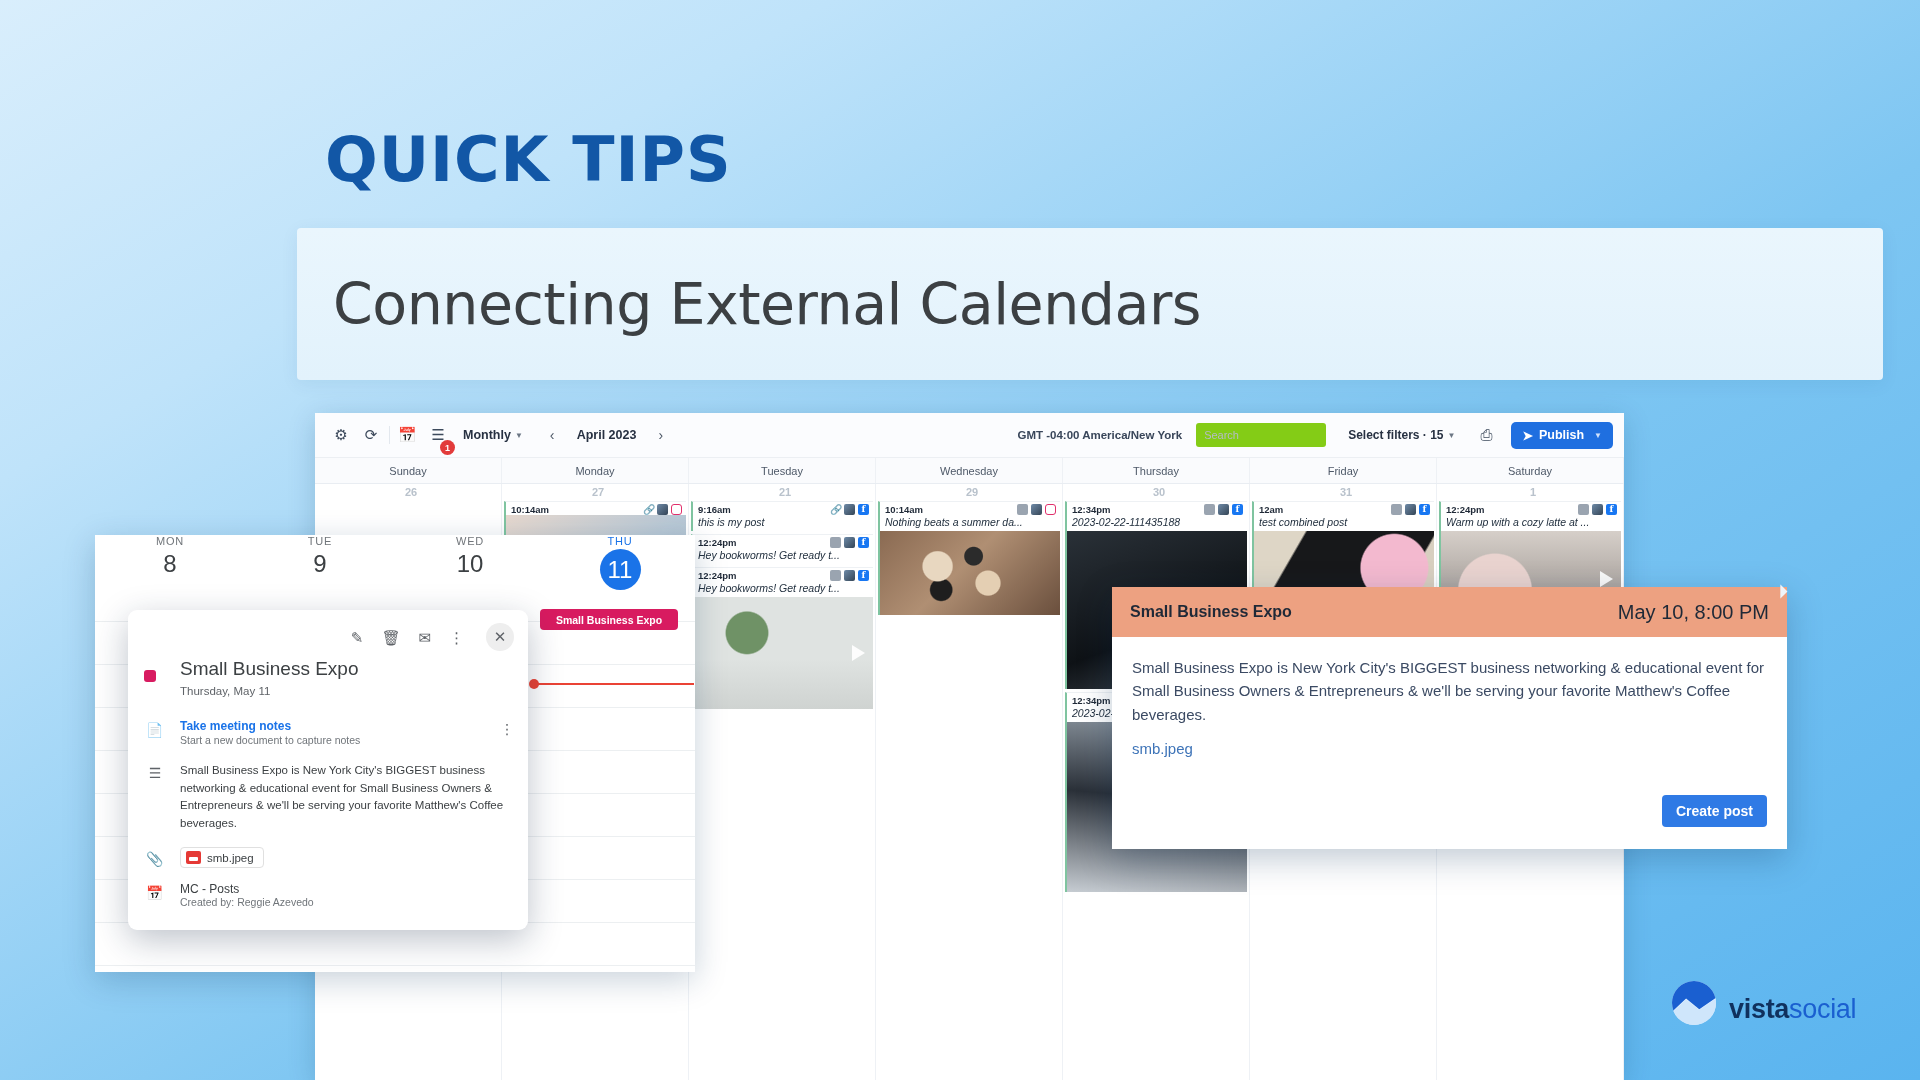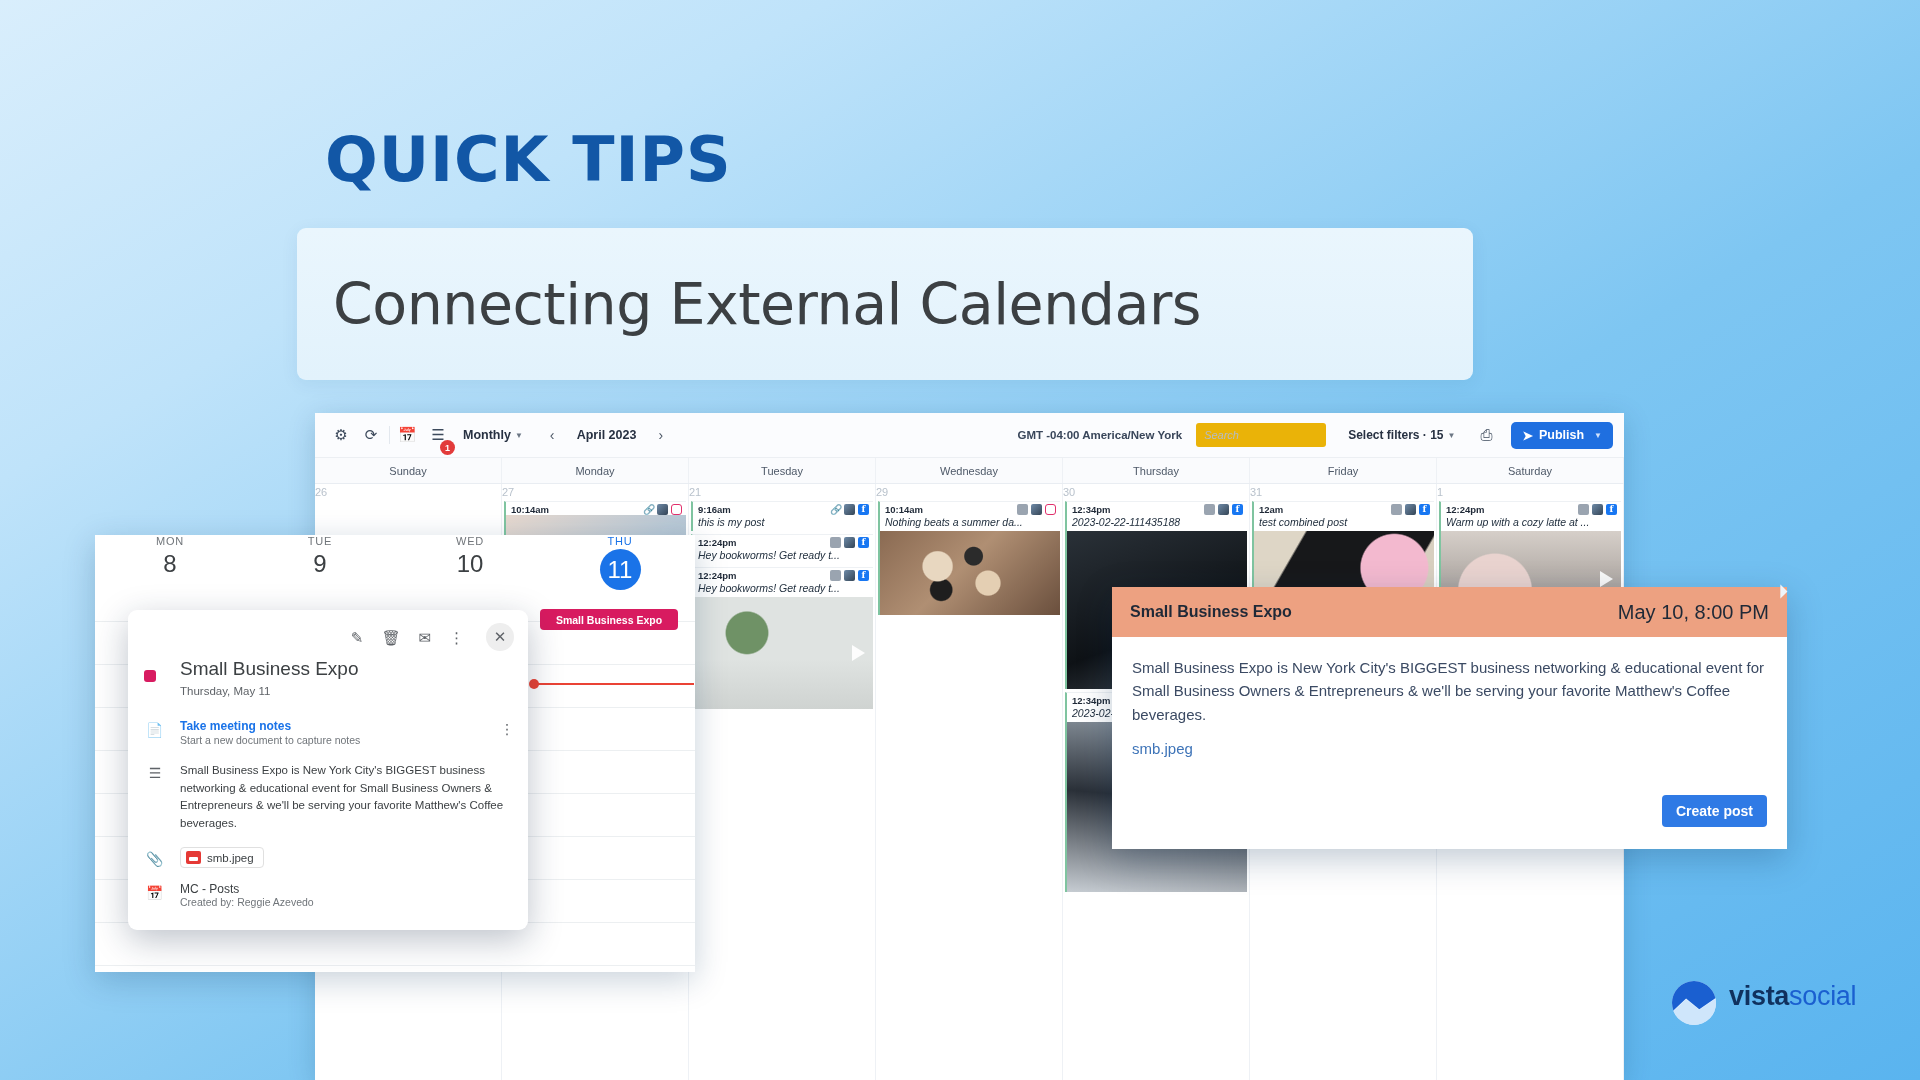--- a/index.html
+++ b/index.html
@@ -12,23 +12,23 @@
 
   
   #quick-tips {
     position: absolute; left: 325px; top: 123px;
     font-size: 62px; font-weight: 800; letter-spacing: 1px;
     color: #1257a6;
     font-family: "DejaVu Sans", sans-serif;
   }
   #title-card {
     position: absolute; left: 297px; top: 228px;
-    width: 1176px; height: 152px;
+    width: 1586px; height: 152px;
     background: linear-gradient(180deg, #eaf6fd 0%, #e2f2fc 100%);
-    border-radius: 9px;
+    border-radius: 4px;
     box-shadow: 0 4px 18px rgba(20,70,120,.07);
     display: flex; align-items: center;
   }
   #title-card .t {
     font-size: 57px; font-weight: 400; color: #3c4043;
     padding-left: 36px; letter-spacing: -0.5px;
     font-family: "DejaVu Sans", sans-serif;
   }
 
   
@@ -54,45 +54,44 @@
     width: 15px; height: 15px; border-radius: 50%;
     background: #e23b3b; color: #fff; font-size: 9px;
     display: flex; align-items: center; justify-content: center; font-weight: 700;
   }
   .tb-text { font-size: 12.5px; color: #273142; font-weight: 600; }
   .tb-caret { font-size: 8px; color: #6b7684; margin-left: 4px; }
   .tb-arrow { font-size: 14px; color: #4b5665; padding: 0 9px; }
   .tb-month { font-size: 12.5px; color: #273142; font-weight: 600; min-width: 86px; text-align: center; }
   .tb-tz { font-size: 11.5px; color: #39465a; font-weight: 600; }
   #tb-search {
-    width: 130px; height: 24px; background: #eab308; border: none; outline: none;
+    width: 130px; height: 24px; background: #84cc16; border: none; outline: none;
     border-radius: 3px; font-size: 11px; color: #4b5563; padding: 0 8px;
     font-family: "Liberation Sans", sans-serif;
-    font-style: italic;
   }
   #tb-search::placeholder { color: #b4bcc6; }
   .tb-filters { font-size: 12px; color: #273142; font-weight: 700; justify-content: space-between; }
   #tb-publish {
     display: flex; align-items: center; gap: 6px;
     background: #1f6fe0; color: #fff; border-radius: 5px;
     height: 27px; padding: 0 11px; font-size: 12.5px; font-weight: 600;
   }
 
   
   #vs-daynames {
     display: flex; height: 26px; background: #fafbfd; border-bottom: 1px solid #e9edf2;
   }
   #vs-daynames div {
     flex: 1; text-align: center; font-size: 11px; color: #4e5968;
     line-height: 26px; border-right: 1px solid #eef1f5;
   }
   #vs-grid { display: flex; height: 596px; }
   .vs-col { flex: 1; border-right: 1px solid #eef1f5; position: relative; background: #fff; }
   .vs-daynum {
-    text-align: left; font-size: 11px; color: #b9c2cc; padding: 2px 6px 0 0; height: 17px;
+    text-align: center; font-size: 11px; color: #b9c2cc; padding: 2px 6px 0 12px; height: 17px; font-weight: bold;
   }
   .vs-post {
     margin: 0 2px 3px 2px; border-left: 2px solid #7fc4a0; background: #fff;
     border-top: 1px solid #eef1f4;
   }
   .vs-post-head {
     display: flex; align-items: center; padding: 2px 4px 0 5px; gap: 3px;
   }
   .vs-time { font-size: 9.5px; color: #1f2937; font-weight: 700; flex: 1; }
   .vs-ico { width: 11px; height: 11px; border-radius: 2px; display: inline-block; }
@@ -216,21 +215,21 @@
   #vspop-btn {
     position: absolute; right: 20px; bottom: 22px; background: #2f7ae5; color: #fff;
     border-radius: 4px; padding: 8px 14px; font-size: 14px; font-weight: 600;
   }
   #vspop-resize {
     position: absolute; right: -3px; top: -6px; width: 16px; height: 16px;
     color: #f0f4f8; font-size: 13px; transform: rotate(-45deg);
   }
 
   
-  #brand { position: absolute; left: 1672px; top: 981px; display: flex; align-items: flex-start; gap: 13px; }
+  #brand { position: absolute; left: 1672px; top: 981px; display: flex; align-items: flex-end; gap: 13px; }
   #brand-mark {
     width: 44px; height: 44px; border-radius: 50%; overflow: hidden; position: relative;
     background: #dceeff;
   }
   #brand-mark .top { position: absolute; inset: 0; background: #1a5fd0; clip-path: polygon(0 0,100% 0,100% 38%,62% 64%,32% 40%,0 70%); }
   #brand-mark .bot { position: absolute; inset: 0; background: #cfe6fb; clip-path: polygon(0 72%,32% 42%,62% 66%,100% 40%,100% 100%,0 100%); }
   #brand-text { font-size: 27px; letter-spacing: -.3px; }
   #brand-text .a { color: #10315e; font-weight: 700; }
   #brand-text .b { color: #1a5fd0; font-weight: 400; }
 </style>

